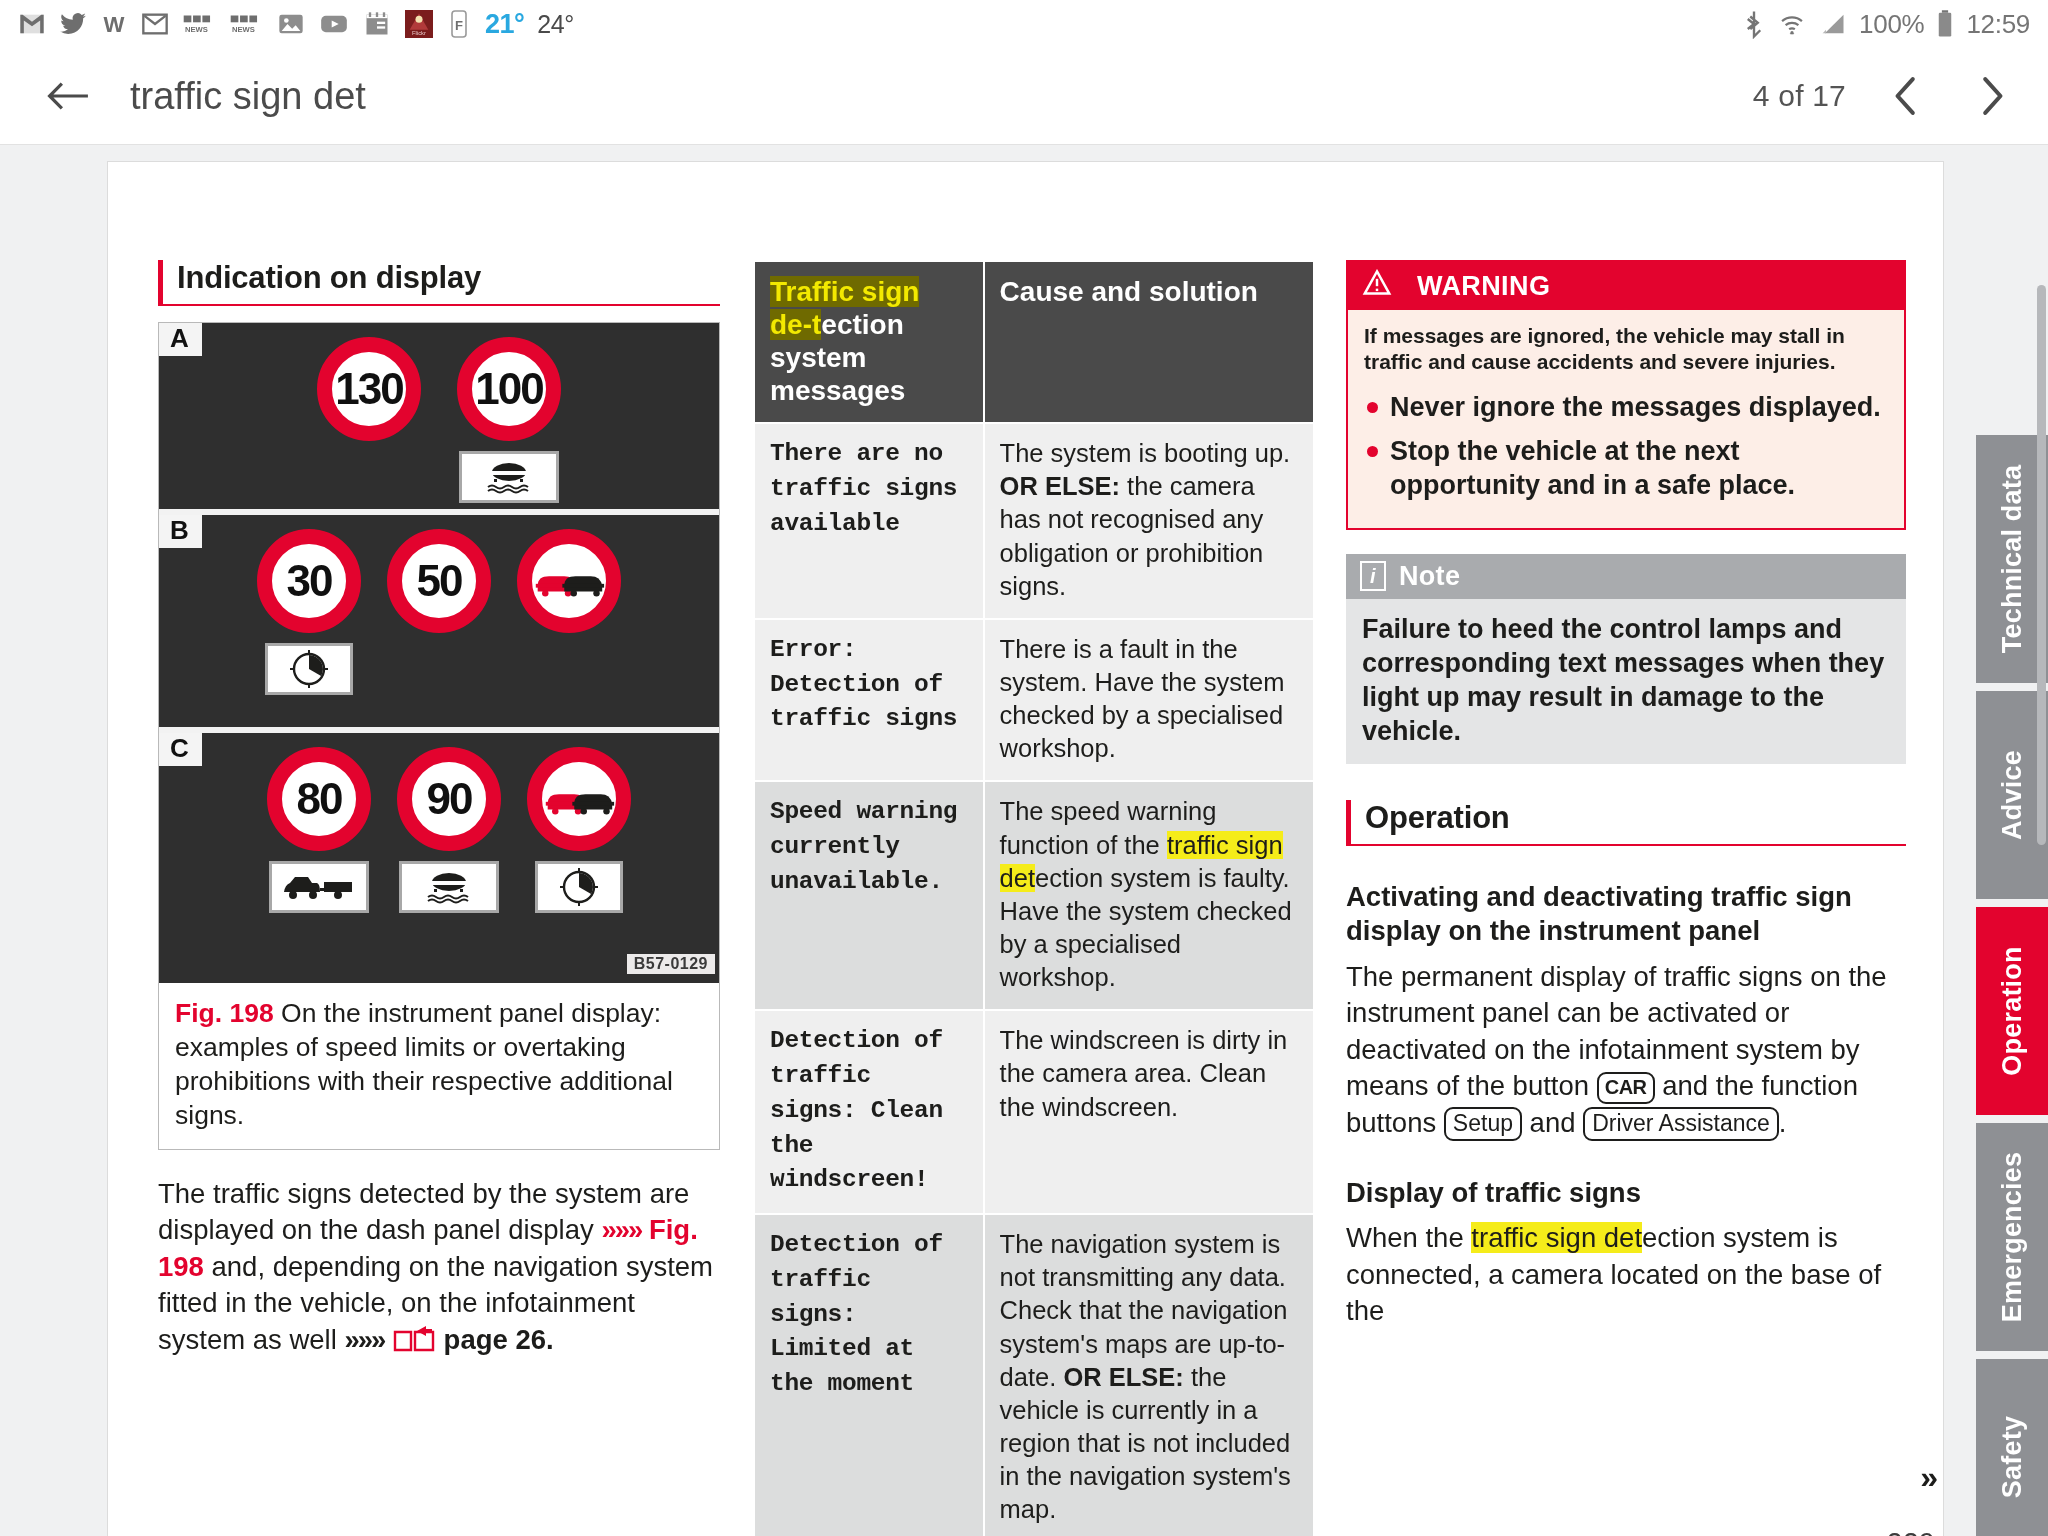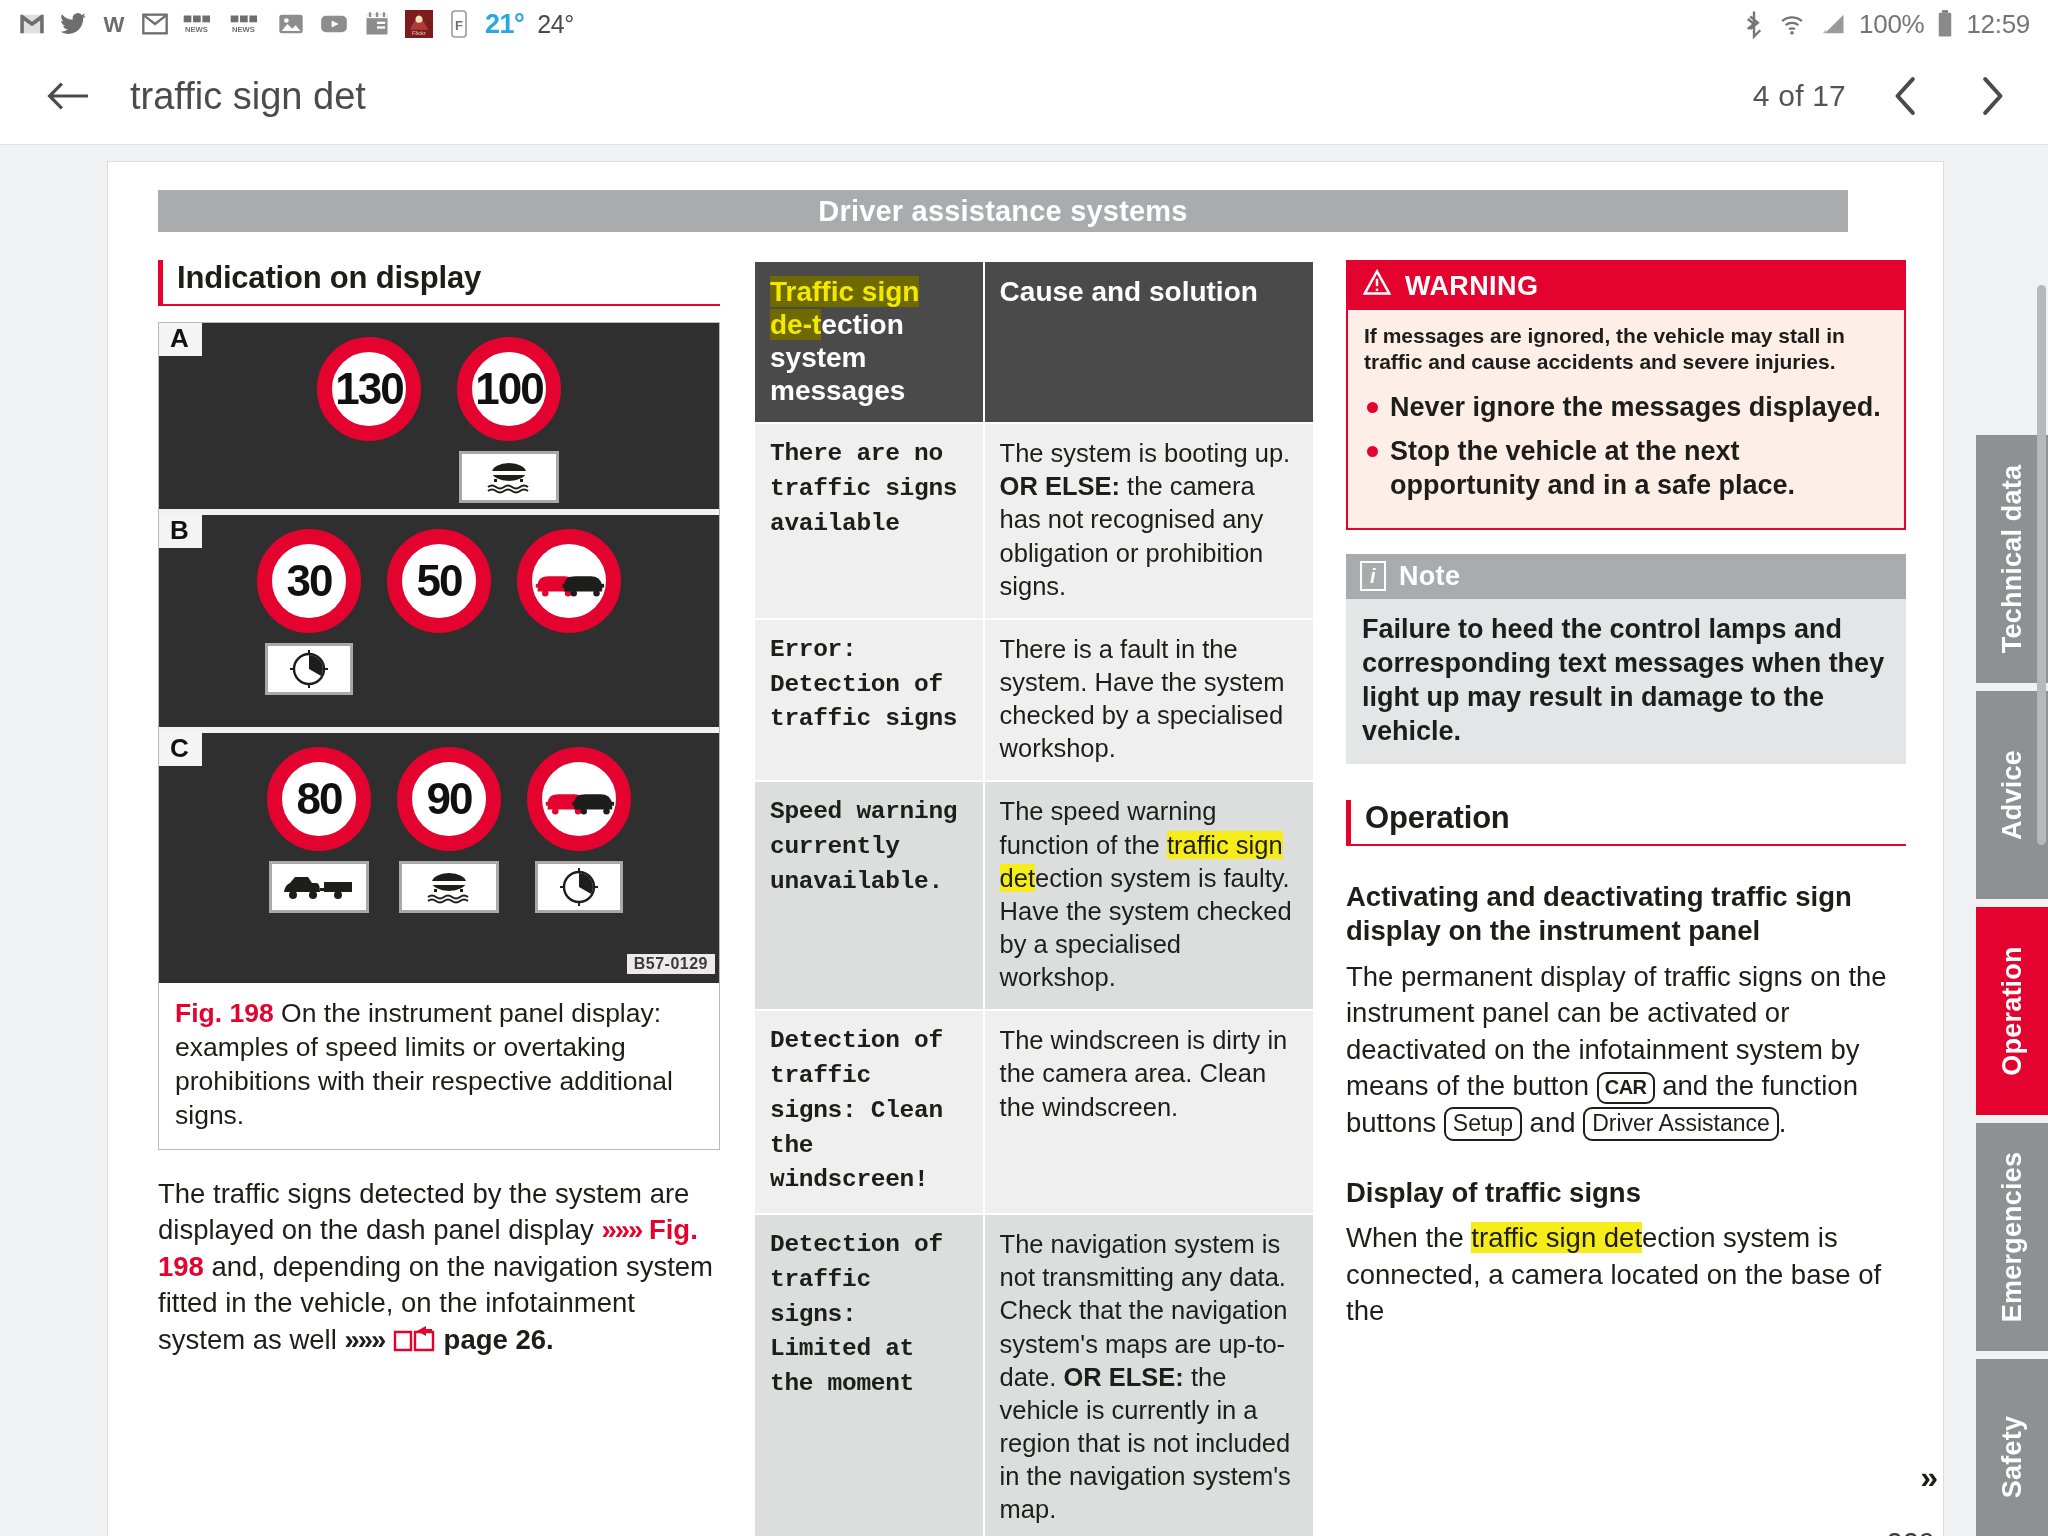--- a/index.html
+++ b/index.html
@@ -155,21 +155,21 @@
   .col-msg { width: 41%; }
 
   mark.hl { background: #f5ec1a; color: inherit; padding: 0; }
   mark.hl-dark { background: #6f6a00; color: #f3e900; padding: 0; }
 
   
   .wbox { border: 2px solid #e3032e; margin-bottom: 24px; }
   .wbox-hd {
     background: #e3032e; color: #ffffff;
     font-size: 27px; font-weight: bold;
-    padding: 7px 14px; display: flex; align-items: center; gap: 13px;
+    padding: 7px 14px; display: flex; align-items: center; gap: 25px;
     letter-spacing: 0.4px;
   }
   .wbox-body { background: #fdeee7; padding: 13px 16px 16px 16px; }
   .wbox-body p { font-size: 21px; font-weight: bold; line-height: 1.26; color: #1d1d1b; }
   .wbox-body ul { list-style: none; margin-top: 14px; }
   .wbox-body li {
     font-size: 27px; font-weight: bold; line-height: 1.26; color: #1d1d1b;
     position: relative; padding-left: 26px; margin-bottom: 10px;
   }
   .wbox-body li::before {
@@ -374,21 +374,20 @@
           <path fill="none" stroke="#4b4b4b" stroke-width="2.4" stroke-linecap="round" stroke-linejoin="round" d="M5 3l9 10-9 10"></path>
         </svg>
     </span>
   </div>
 </div>
 
 <div class="doc-viewport">
   <div class="page">
     <div class="page-inner">
 
-      <div class="running-head">Driver assistance systems</div>
 
       <div class="col col-left">
         <div class="sec-head">Indication on display</div>
 
         <div class="figure">
           <div class="fig-img">
 
             <div class="fig-band" style="height:192px;">
               <div class="band-label">A</div>
               <div class="signs-row" style="justify-content:center; gap:36px; padding-top:14px;">

